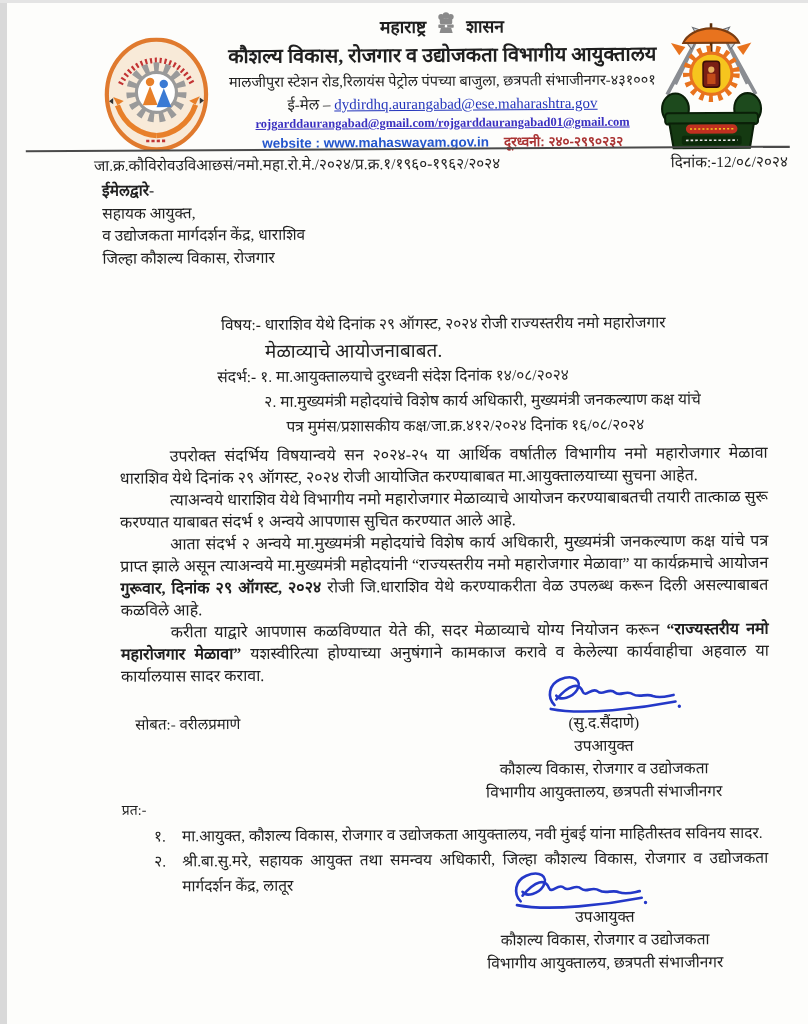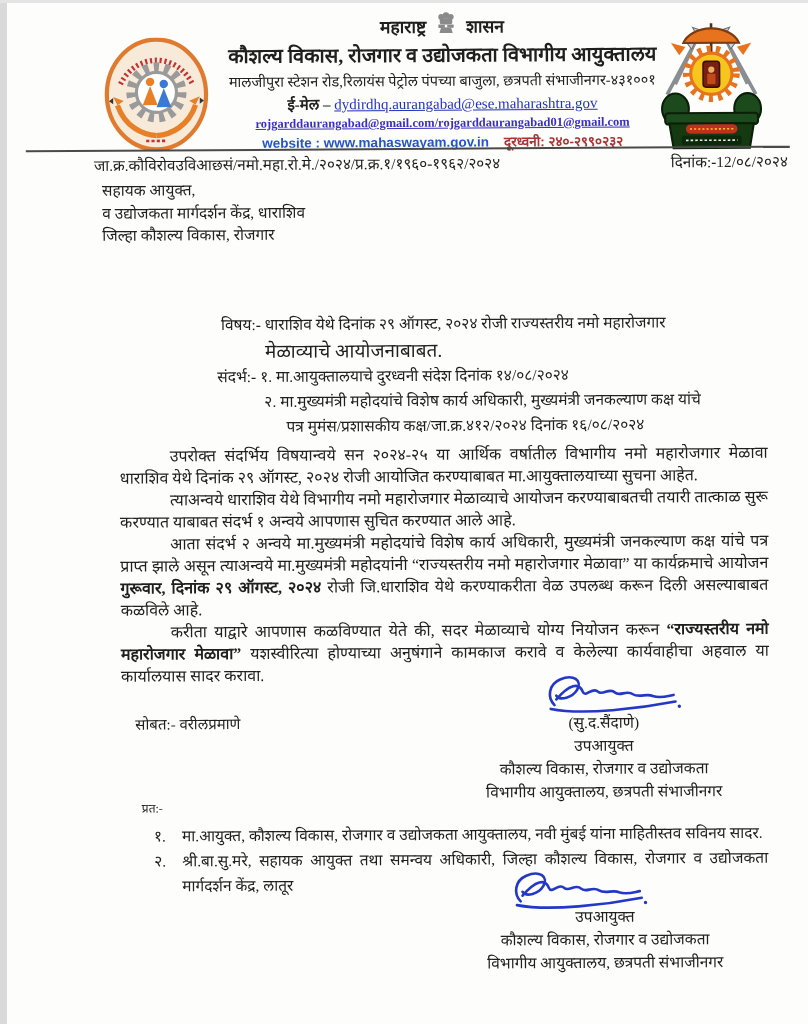--- a/index.html
+++ b/index.html
@@ -21,21 +21,21 @@
   .edge-left{position:absolute;left:0;top:0;bottom:0;width:7px;background:#d9d9d9;}
   .edge-top{position:absolute;left:0;top:0;right:0;height:3px;background:#e4e4e4;}
   .tilt{position:absolute;inset:0;transform:rotate(-0.35deg);}
 
   
   .hdr{position:absolute;left:100px;width:690px;text-align:center;}
   .gov-line{top:10px;font-size:17.5px;font-weight:600;display:flex;justify-content:center;align-items:center;gap:9px;}
   .dept-line{top:41px;font-size:20px;font-weight:bold;}
   .addr-line{top:70px;font-size:14.5px;}
   .email-line{top:93px;font-size:15px;}
-  .email-label{font-weight:bold;color:var(--ink);}
+  .email-label{font-weight:normal;color:var(--ink);}
   .email-link{color:var(--link-blue);text-decoration:underline;}
   .gmail-line{top:116px;font-size:12.5px;color:var(--gmail-blue);text-decoration:underline;font-weight:600;}
   .site-line{top:133px;font-size:13.5px;font-family:"Liberation Sans","DejaVu Sans",sans-serif;}
   .site-label,.site-url{color:var(--website-blue);font-weight:bold;}
   .phone-label,.phone-num{color:var(--phone-red);font-weight:bold;font-family:Liberation Sans, sans-serif;}
   .rule{position:absolute;left:28px;width:764px;top:148px;border-top:2px solid #4a4a4a;height:0;}
 
   .ref-row{position:absolute;left:96px;top:153px;width:696px;display:flex;font-size:15.3px;}
   .ref-date{margin-left:auto;padding-right:2px;}
 
@@ -58,21 +58,21 @@
   
   .enclosure{position:absolute;left:134px;top:712px;font-size:15px;}
   .sig-svg{position:absolute;width:142px;height:52px;}
   .sig1{left:540px;top:672px;}
   .sig2{left:505px;top:868px;}
   .sig-block{position:absolute;left:430px;width:345px;text-align:center;font-size:15.5px;line-height:23px;}
   .sig-block-1{top:712px;}
   .sig-block-2{top:906px;}
 
   
-  .copies-label{position:absolute;left:140px;top:798px;font-size:12px;}
+  .copies-label{position:absolute;left:120px;top:798px;font-size:14px;}
   .copies{position:absolute;left:150px;top:822px;width:616px;font-size:15.5px;}
   .copy-item{position:relative;padding-left:30px;text-align:justify;line-height:25px;margin-bottom:0;}
   .copy-num{position:absolute;left:2px;top:0;}
 
   
   .logo-left{position:absolute;left:106px;top:36px;}
   .logo-right{position:absolute;left:656px;top:22px;}
 </style>
 </head>
 <body>
@@ -163,20 +163,21 @@
     </div>
 
     <div class="rule"></div>
 
     <div class="ref-row">
       <span>जा.क्र.कौविरोवउविआछसं/नमो.महा.रो.मे./२०२४/प्र.क्र.१/१९६०-१९६२/२०२४</span>
       <span class="ref-date">दिनांक:-12/०८/२०२४</span>
     </div>
 
     <div class="addressee">
+      <div class="via">ईमेलद्वारे-</div>
       <div>सहायक आयुक्त,</div>
       <div>व उद्योजकता मार्गदर्शन केंद्र, धाराशिव</div>
       <div>जिल्हा कौशल्य विकास, रोजगार</div>
     </div>
 
     <div class="subj-1">
       <span>विषय:-</span>
       <span>धाराशिव येथे दिनांक २९ ऑगस्ट, २०२४ रोजी राज्यस्तरीय नमो महारोजगार</span>
     </div>
     <div class="subj-2">मेळाव्याचे आयोजनाबाबत.</div>

